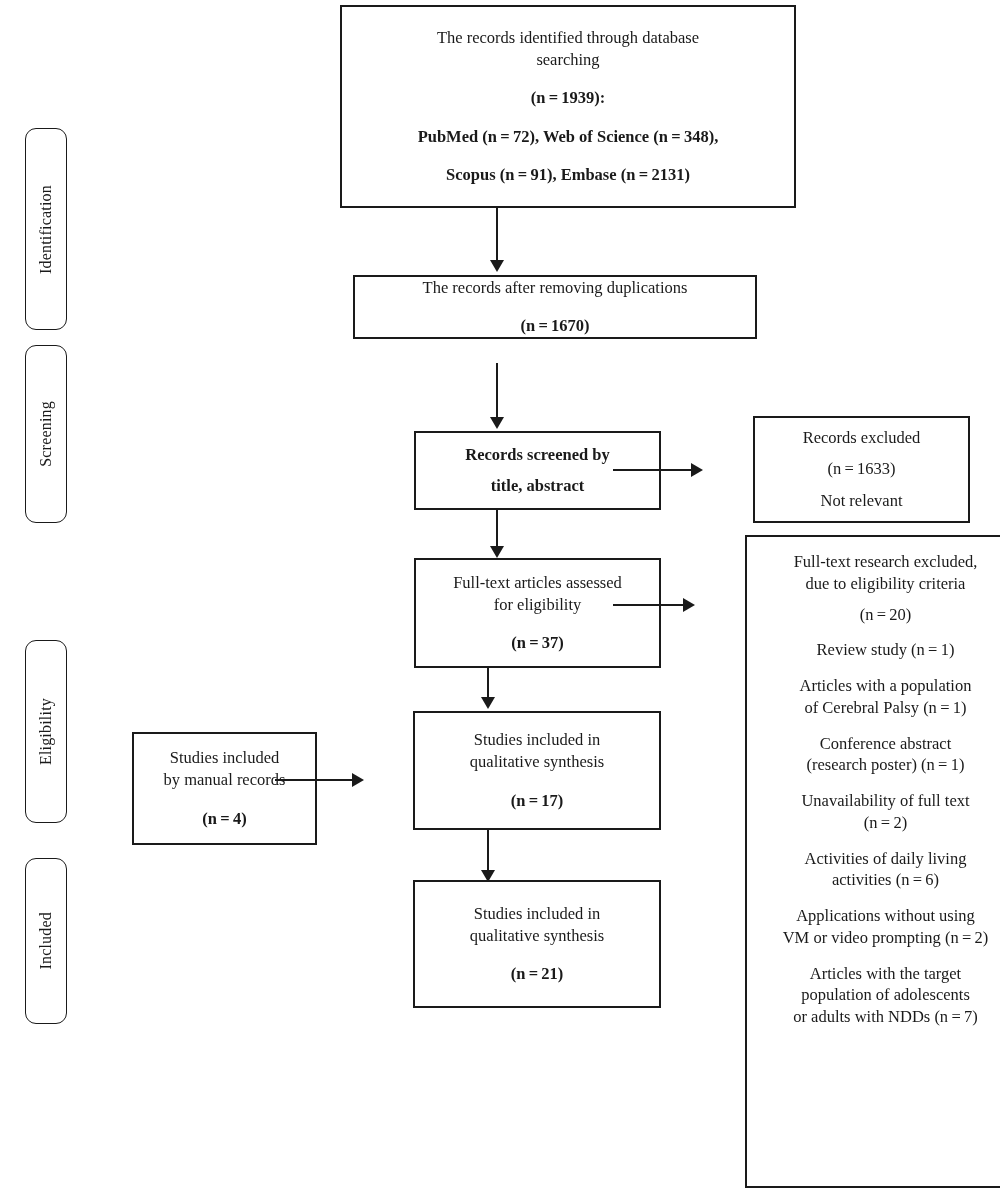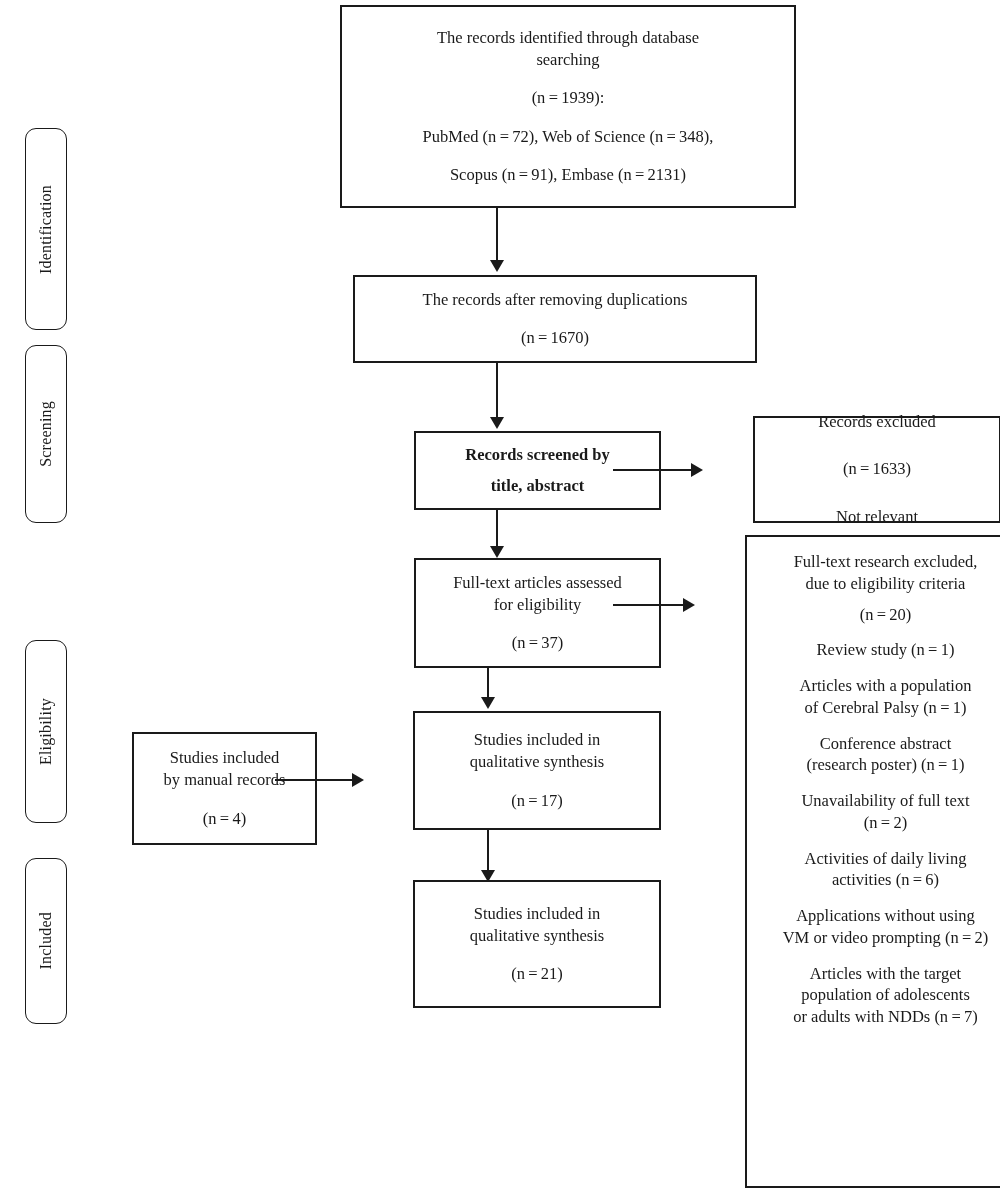--- a/index.html
+++ b/index.html
@@ -55,20 +55,21 @@
   }
   .node .line {
     display: block;
     width: 100%;
     font-size: 16.5px;
     line-height: 1.35;
     white-space: nowrap;
   }
   .node .line.gap-top {
     margin-top: 16px;
+    font-weight: bold;
   }
   .node .line.gap-small {
     margin-top: 9px;
   }
 
   
   .node.list-box {
     justify-content: flex-start;
     padding-top: 14px;
   }
@@ -134,37 +135,37 @@
     <span class="line">The records identified through database</span>
     <span class="line">searching</span>
     <span class="line gap-top">(n = 1939):</span>
     <span class="line gap-top">PubMed (n = 72), Web of Science (n = 348),</span>
     <span class="line gap-top">Scopus (n = 91), Embase (n = 2131)</span>
   </div>
 
   <div class="v-line" style="left:496px; top:208px; height:54px;"></div>
   <div class="arrow-down" style="left:490px; top:260px;"></div>
 
-  <div class="node" style="left:305px; top:275px; width:404px; height:88px;">
+  <div class="node" style="left:305px; top:275px; width:404px; height:64px;">
     <span class="line">The records after removing duplications</span>
     <span class="line gap-top">(n = 1670)</span>
   </div>
 
   <div class="v-line" style="left:496px; top:363px; height:56px;"></div>
   <div class="arrow-down" style="left:490px; top:417px;"></div>
 
   <div class="node" style="left:366px; top:431px; width:247px; height:79px;font-weight:bold;">
     <span class="line">Records screened by</span>
     <span class="line gap-small">title, abstract</span>
   </div>
 
   <div class="h-line" style="left:613px; top:469px; width:80px;"></div>
   <div class="arrow-right" style="left:691px; top:463px;"></div>
 
-  <div class="node" style="left:705px; top:416px; width:248px; height:107px;gap:16px;">
+  <div class="node" style="left:705px; top:416px; width:217px; height:107px;">
     <span class="line">Records excluded</span>
     <span class="line gap-small">(n = 1633)</span>
     <span class="line gap-small">Not relevant</span>
   </div>
 
   <div class="v-line" style="left:496px; top:510px; height:38px;"></div>
   <div class="arrow-down" style="left:490px; top:546px;"></div>
 
   <div class="node" style="left:366px; top:558px; width:247px; height:110px;">
     <span class="line">Full-text articles assessed</span>

